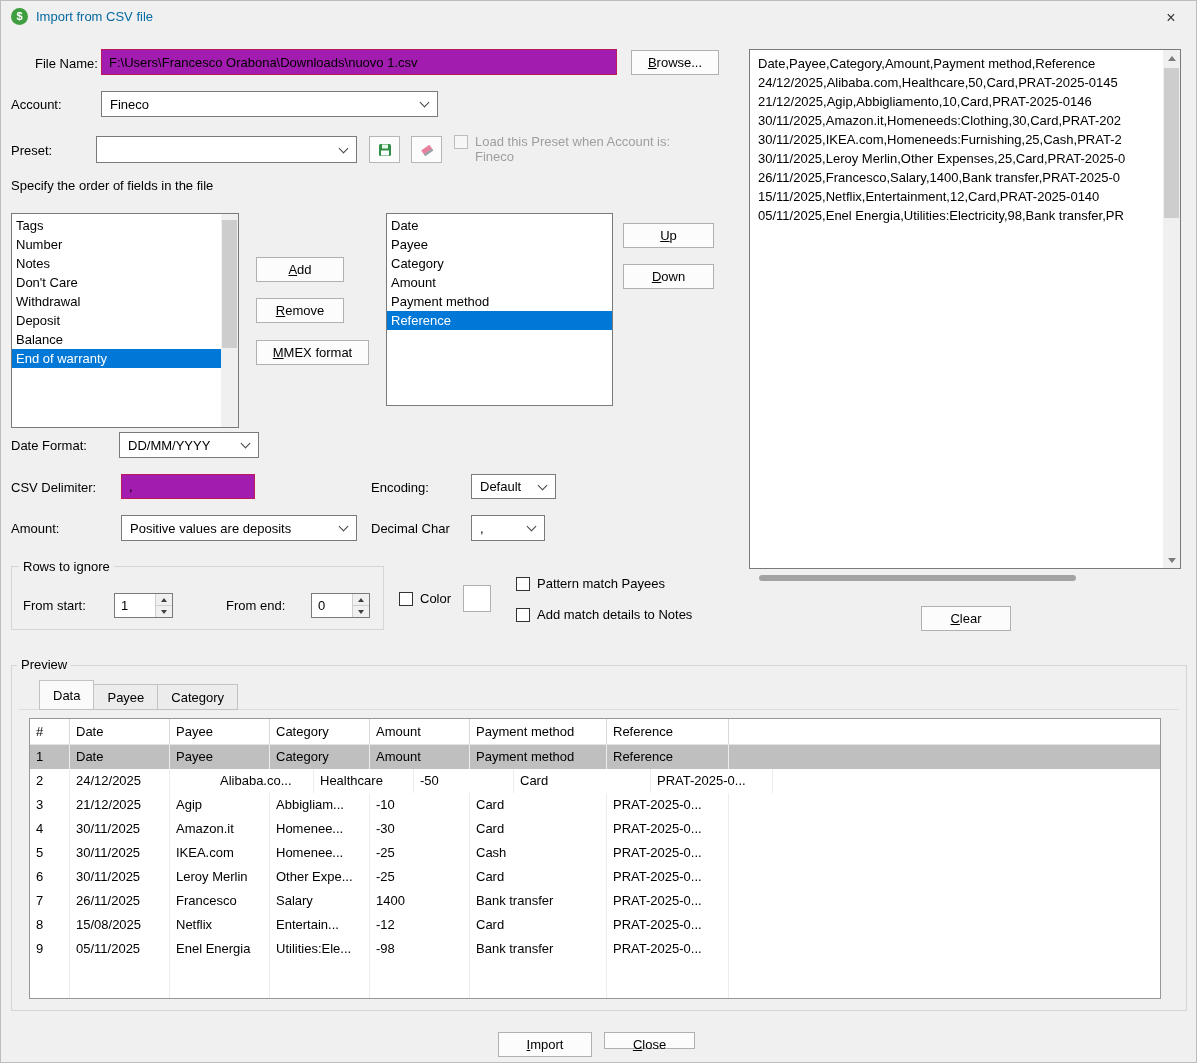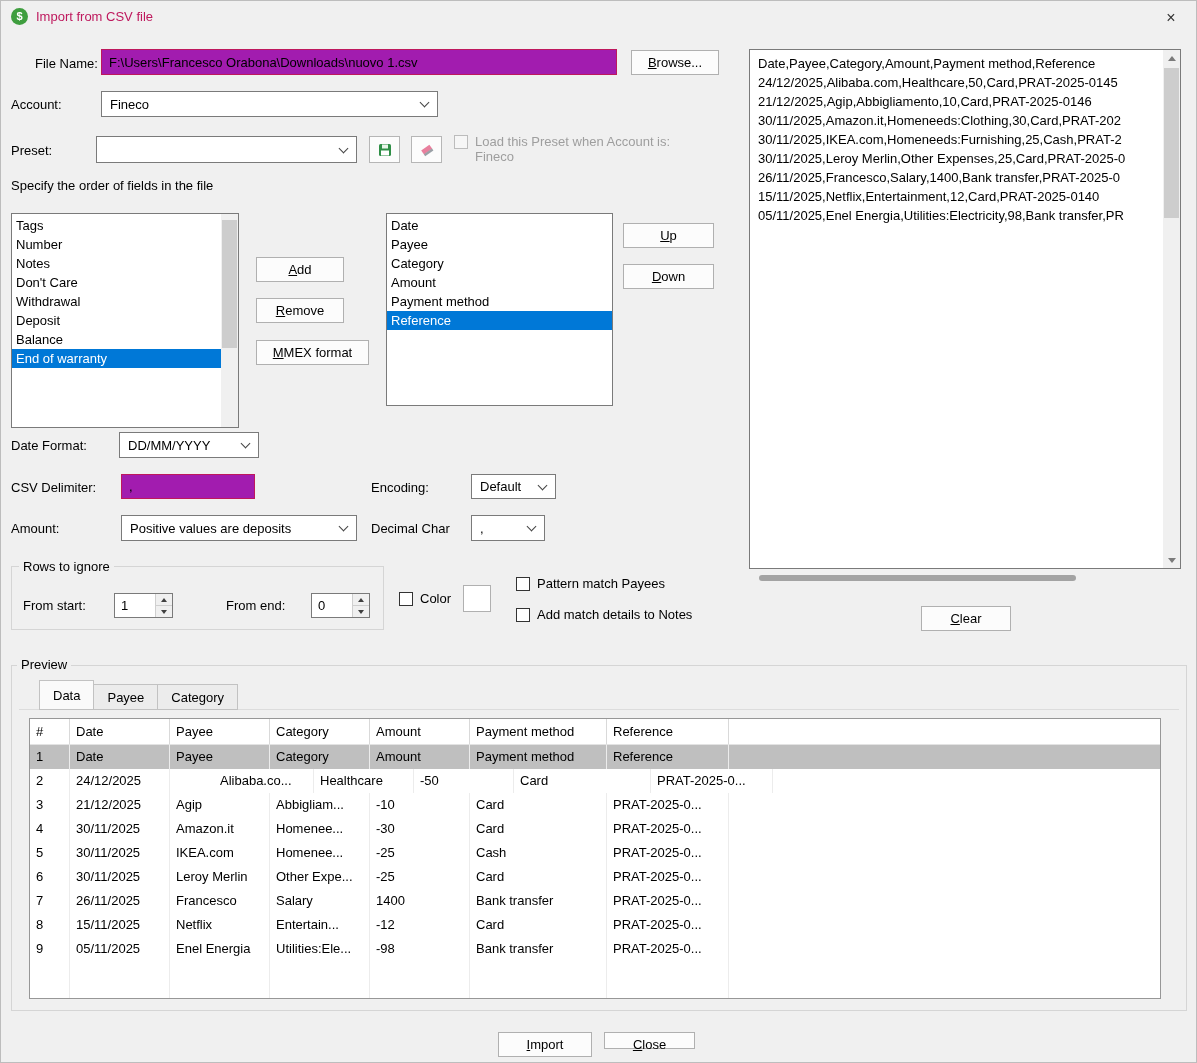--- a/index.html
+++ b/index.html
@@ -8,21 +8,21 @@
     position:relative; width:1197px; height:1063px;
     background:#f0f0f0; overflow:hidden;
     font-family:"Liberation Sans", sans-serif; font-size:13px; color:#000;
     border:1px solid #bdbdbd;
   }
   .label { position:absolute; white-space:nowrap; }
   
   .titlebar { position:absolute; left:0; top:0; width:100%; height:32px; background:#f0f0f0; }
   .app-icon { position:absolute; left:10px; top:7px; width:17px; height:17px; border-radius:50%;
     background:#3f9e3f; color:#fff; font-size:11px; font-weight:bold; text-align:center; line-height:17px; }
-  .title-text { position:absolute; left:35px; top:8px; color:#be185d; }
+  .title-text { position:absolute; left:35px; top:8px; color:#0369a1; }
   .close-x { position:absolute; right:14px; top:6px; width:22px; height:22px; text-align:center;
     line-height:22px; font-size:16px; color:#333; cursor:default; }
   
   .tbox { position:absolute; background:#a21caf; border:1px solid #be185d;text-decoration:underline; }
   .tbox input { width:100%; height:100%; border:none; outline:none; background:transparent;
     font-family:inherit; font-size:13px; padding:0 7px; color:#000; }
   .combo { position:absolute; background:#fff; border:1px solid #7a7a7a; display:flex; align-items:center;
     padding:0 24px 0 8px; white-space:nowrap; overflow:hidden; }
   .combo .chev { position:absolute; right:9px; top:50%; width:7px; height:7px; margin-top:-5px;
     border-right:1.4px solid #444; border-bottom:1.4px solid #444; transform:rotate(45deg); }
@@ -336,21 +336,21 @@
         <div class="tcell" style="width: 40px;">7</div>
         <div class="tcell" style="width: 100px;">26/11/2025</div>
         <div class="tcell" style="width: 100px;">Francesco</div>
         <div class="tcell" style="width: 100px;">Salary</div>
         <div class="tcell" style="width: 100px;">1400</div>
         <div class="tcell" style="width: 137px;">Bank transfer</div>
         <div class="tcell" style="width: 122px;">PRAT-2025-0...</div>
       </div>
       <div class="trow ">
         <div class="tcell" style="width: 40px;">8</div>
-        <div class="tcell" style="width: 100px;">15/11/2025</div>
+        <div class="tcell" style="width: 100px;">15/08/2025</div>
         <div class="tcell" style="width: 100px;">Netflix</div>
         <div class="tcell" style="width: 100px;">Entertain...</div>
         <div class="tcell" style="width: 100px;">-12</div>
         <div class="tcell" style="width: 137px;">Card</div>
         <div class="tcell" style="width: 122px;">PRAT-2025-0...</div>
       </div>
       <div class="trow ">
         <div class="tcell" style="width: 40px;">9</div>
         <div class="tcell" style="width: 100px;">05/11/2025</div>
         <div class="tcell" style="width: 100px;">Enel Energia</div>

